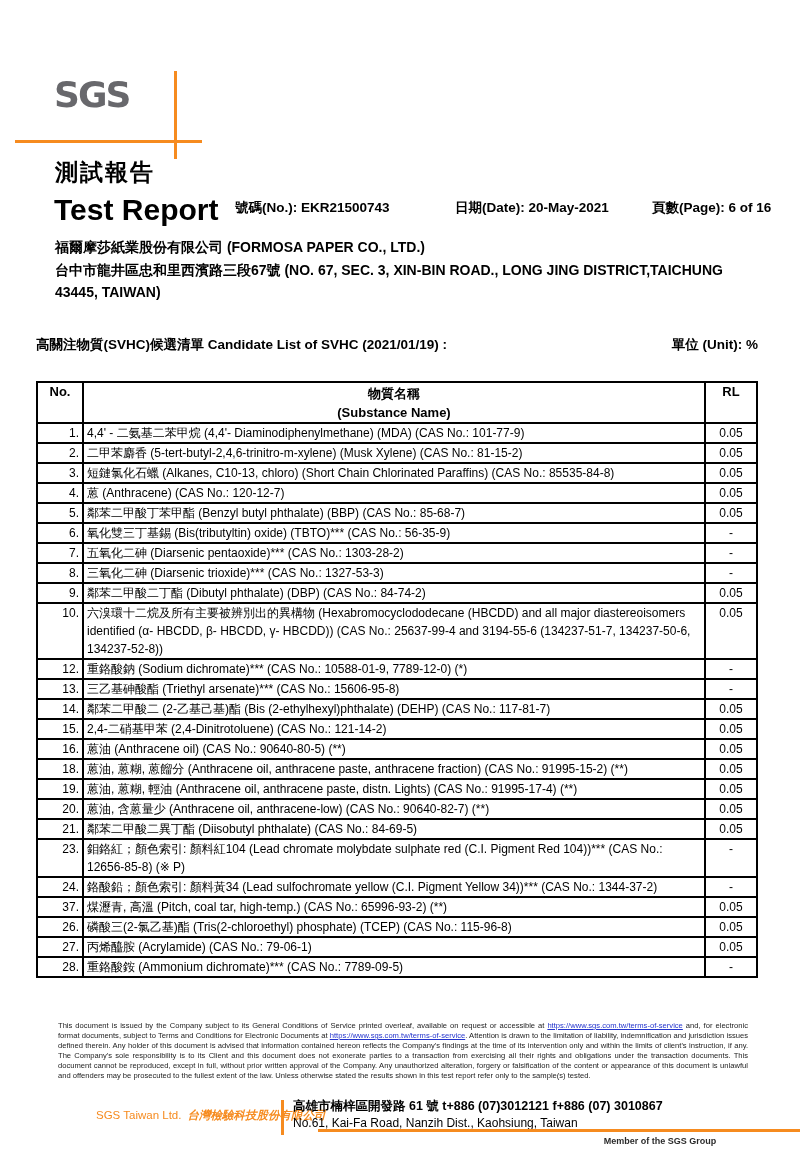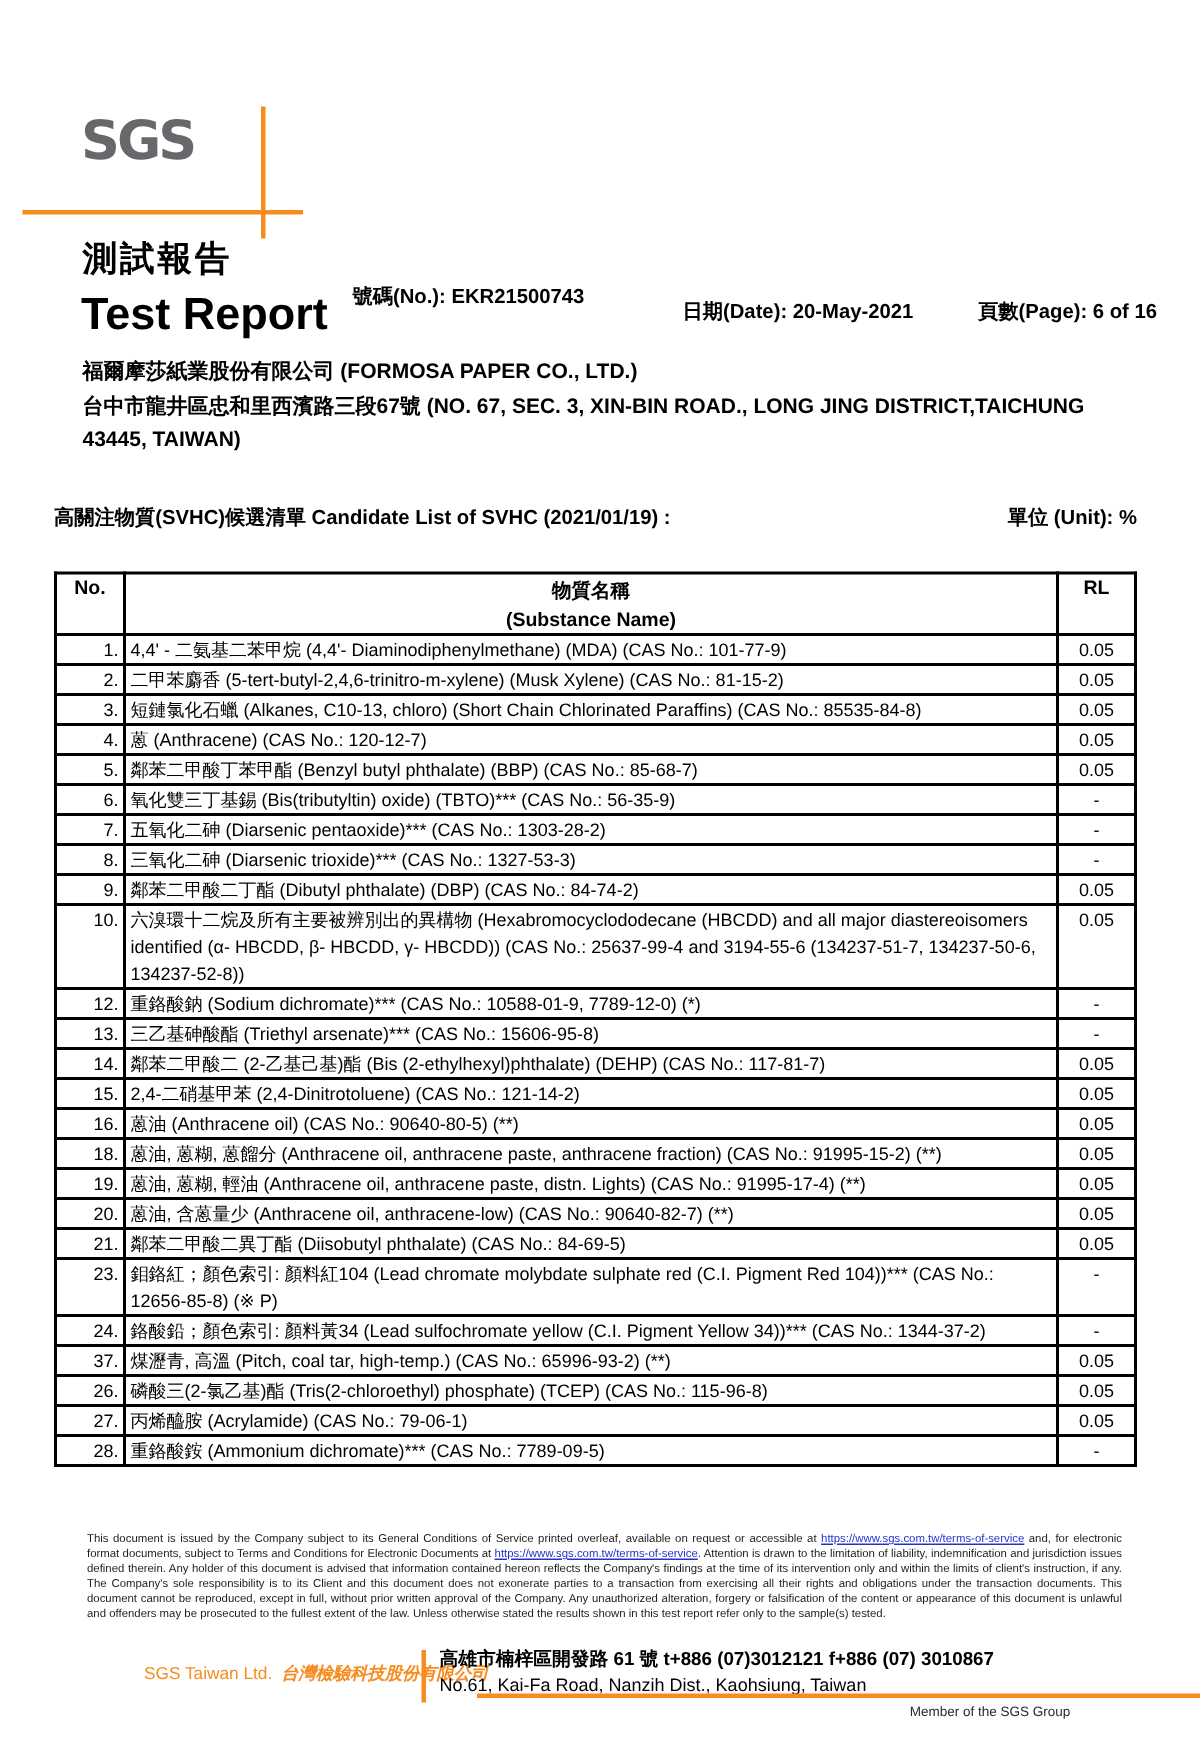--- a/index.html
+++ b/index.html
@@ -13,21 +13,21 @@
   .sgs-logo {
     position:absolute; left:54px; top:74px;
     font-family:"DejaVu Sans",sans-serif; font-weight:bold;
     font-size:36px; letter-spacing:-2px; color:#68686c;
   }
   .logo-hline { position:absolute; left:15px; top:140px; width:187px; height:3px; background:#f68b1f; }
   .logo-vline { position:absolute; left:174px; top:71px; width:3px; height:88px; background:#f68b1f; }
   
   .title-zh { position:absolute; left:55px; top:157px; font-size:23px; font-weight:bold; letter-spacing:2px; }
   .title-en { position:absolute; left:54px; top:193px; font-size:30px; font-weight:bold; }
-  .meta-no   { position:absolute; left:235px; top:189px; font-size:13.5px; font-weight:bold; }
+  .meta-no   { position:absolute; left:235px; top:199px; font-size:13.5px; font-weight:bold; }
   .meta-date { position:absolute; left:455px; top:199px; font-size:13.5px; font-weight:bold; }
   .meta-page { position:absolute; left:652px; top:199px; font-size:13.5px; font-weight:bold; }
   
   .client { position:absolute; left:55px; top:236px; width:712px; font-size:14px; font-weight:bold; line-height:22.5px; }
   
   .caption { position:absolute; left:36px; top:336px; width:722px; display:flex;
              justify-content:space-between; font-size:13.5px; font-weight:bold; }
   
   table.svhc { position:absolute; left:36px; top:357px; width:722px;
                border-collapse:collapse; font-size:12px; table-layout:fixed;margin-top:24px; }
@@ -45,21 +45,21 @@
   .disc-link { color:#2233cc; text-decoration:underline; cursor:pointer; }
   
   .footer-left { position:absolute; left:64px; top:1108px; font-size:11.5px; color:#f68b1f; white-space:nowrap;margin-left:32px; }
   .footer-left .cjk { font-style:italic; font-weight:bold; margin-left:6px; }
   .footer-vline { position:absolute; left:281px; top:1100px; width:3px; height:35px; background:#f68b1f; }
   .footer-addr { position:absolute; left:293px; top:1098px; width:480px; line-height:16.5px; }
   .footer-addr .l1 { font-size:12.5px; font-weight:bold; }
   .footer-addr .l2 { font-size:12px; }
   .footer-hline { position:absolute; left:318px; top:1129px; width:482px; height:2.5px; background:#f68b1f; }
   .member { position:absolute; left:560px; top:1136px; width:200px; text-align:center;
-            font-size:9px; font-weight:normal; color:#2b2b2b; }
+            font-size:9px; font-weight:bold; color:#2b2b2b; }
 </style>
 </head>
 <body>
 
 <div class="page">
 
   <div class="sgs-logo">SGS</div>
   <div class="logo-hline"></div>
   <div class="logo-vline"></div>
 

